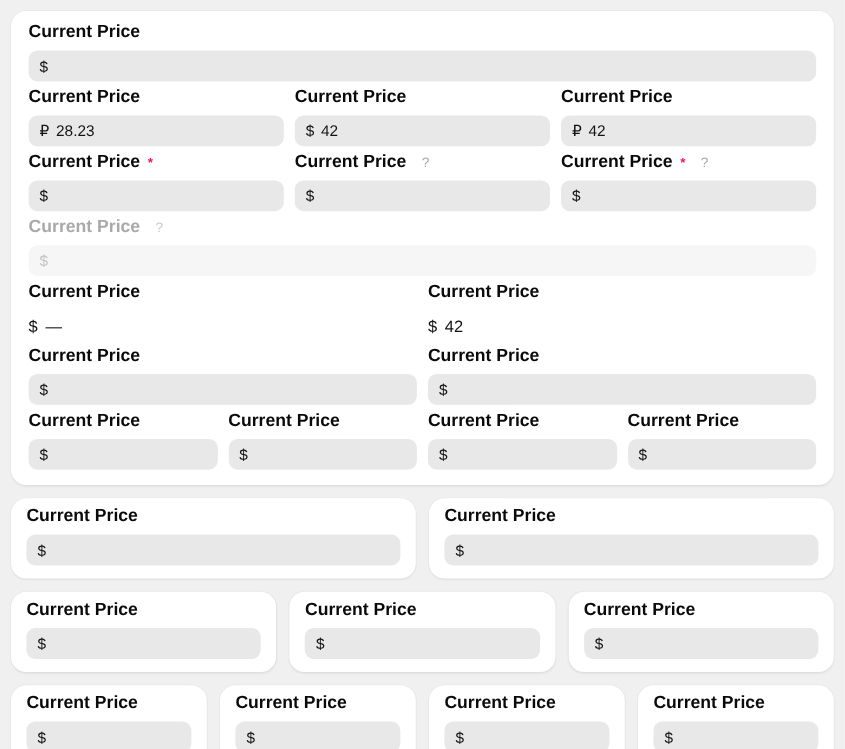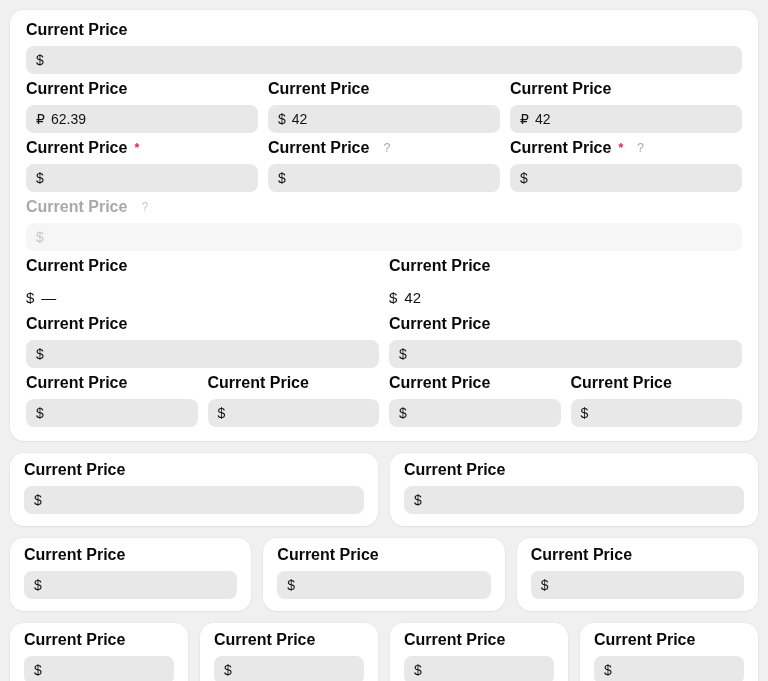--- a/index.html
+++ b/index.html
@@ -116,21 +116,21 @@
   </div>
       </div>
       <div class="row" style="grid-template-columns: repeat(3, 1fr);">
         <div class="field">
     <div class="label-row">
       <span class="label">Current Price</span>
 
     </div>
     <div class="input">
       <span class="prefix">₽</span>
-      <span class="value">62.39</span>
+      <span class="value">28.23</span>
     </div>
 
   </div>
         <div class="field">
     <div class="label-row">
       <span class="label">Current Price</span>
 
     </div>
     <div class="input">
       <span class="prefix">$</span>

